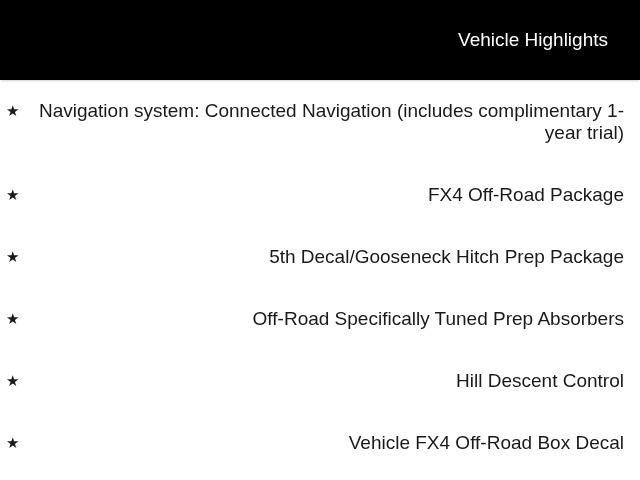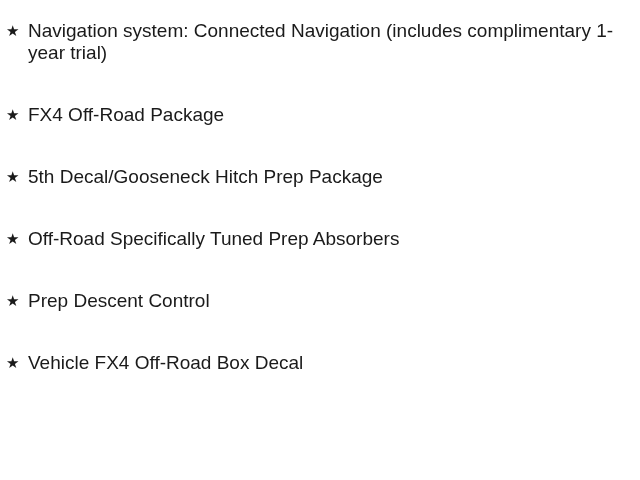--- a/index.html
+++ b/index.html
@@ -46,27 +46,31 @@
     flex: 0 0 22px;
     width: 22px;
     font-size: 15px;
     line-height: 22px;
     color: #1a1a1a;
     text-align: left;
   }
   .label {
     flex: 1 1 auto;
     min-width: 0;
+    text-align: right;
   }
 </style>
 </head>
 <body>
 
 <div class="page">
 
+  <div class="header-bar">
+    <div class="header-title">Vehicle Highlights</div>
+  </div>
 
   <div class="highlights-list">
 
     <div class="list-item">
       <span class="star">★</span>
       <span class="label">Navigation system: Connected Navigation (includes complimentary 1-year trial)</span>
     </div>
 
     <div class="list-item">
       <span class="star">★</span>
@@ -78,21 +82,21 @@
       <span class="label">5th Decal/Gooseneck Hitch Prep Package</span>
     </div>
 
     <div class="list-item">
       <span class="star">★</span>
       <span class="label">Off-Road Specifically Tuned Prep Absorbers</span>
     </div>
 
     <div class="list-item">
       <span class="star">★</span>
-      <span class="label">Prep Descent Control</span>
+      <span class="label">Hill Descent Control</span>
     </div>
 
     <div class="list-item">
       <span class="star">★</span>
       <span class="label">Vehicle FX4 Off-Road Box Decal</span>
     </div>
 
   </div>
 
 </div>

